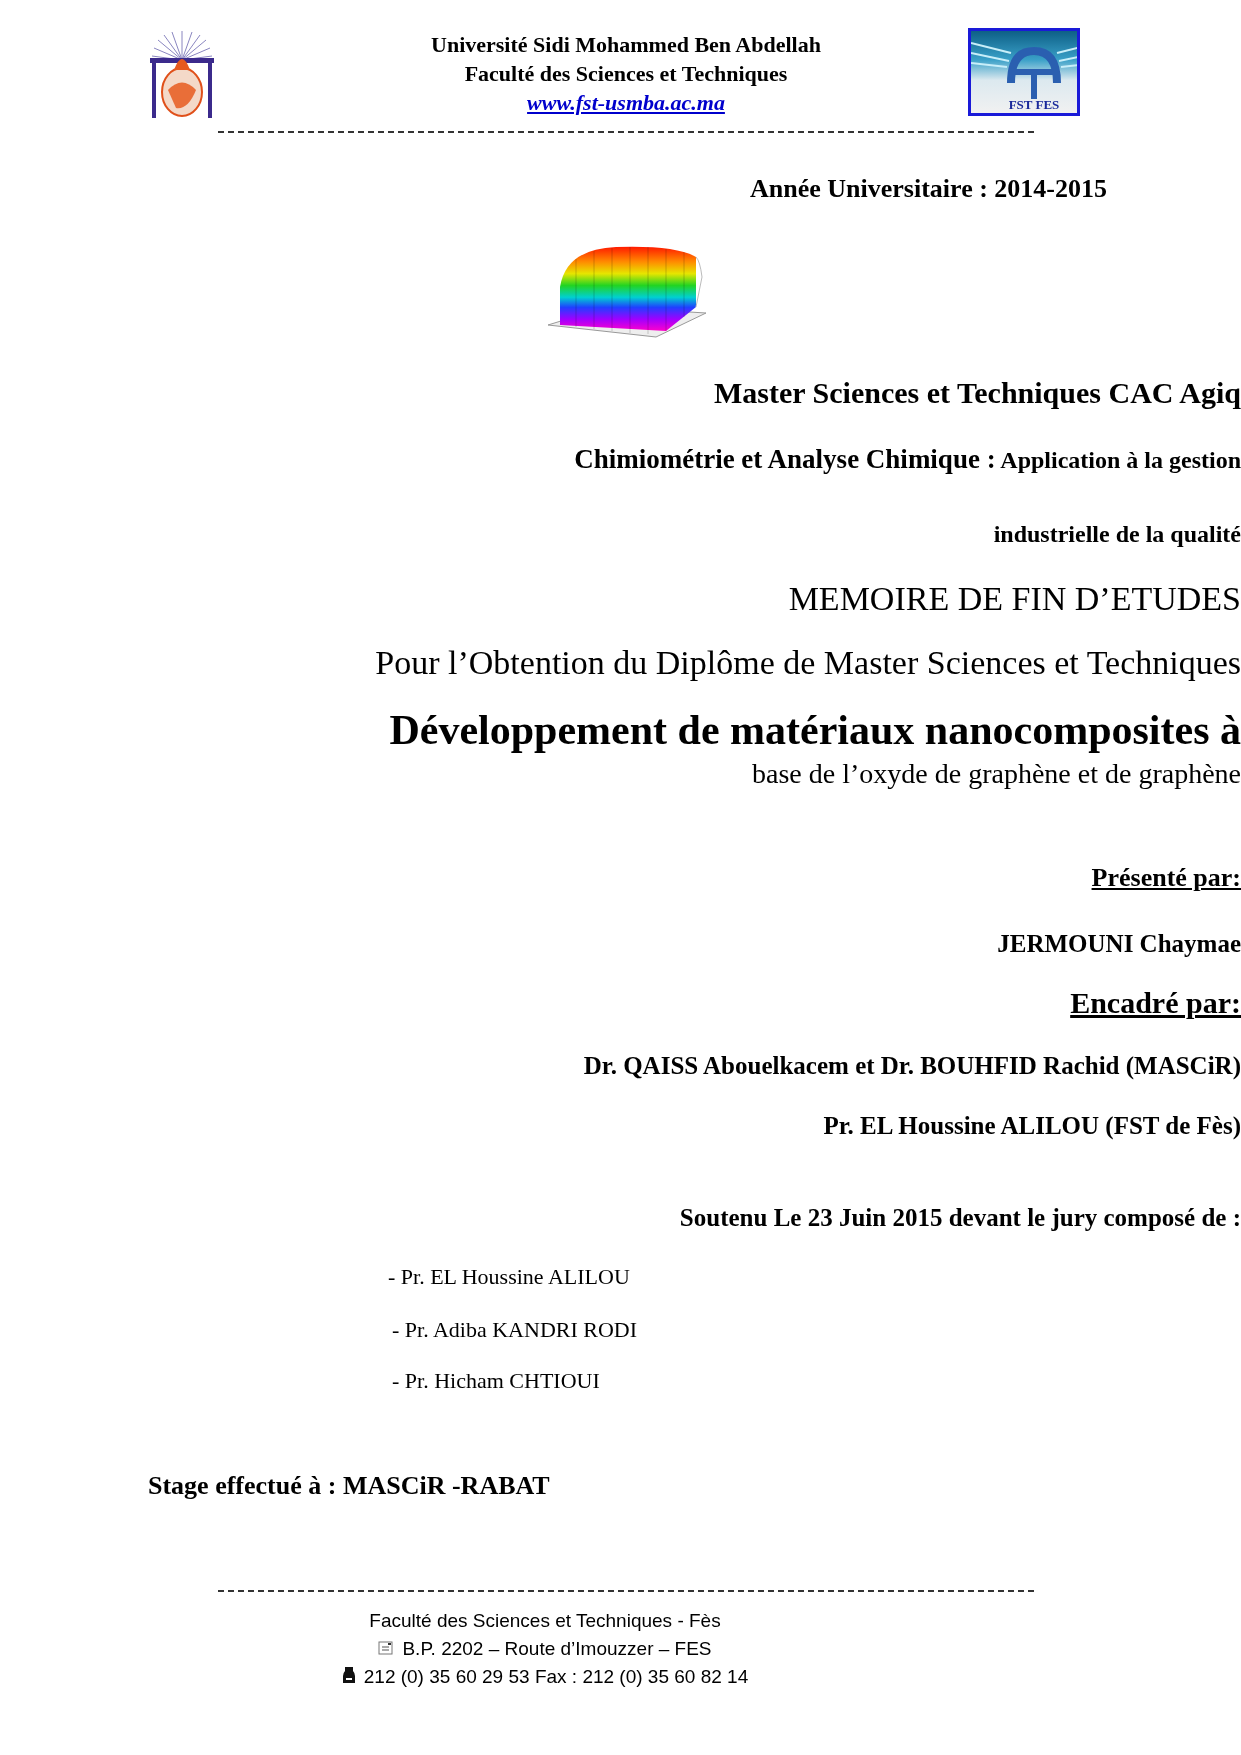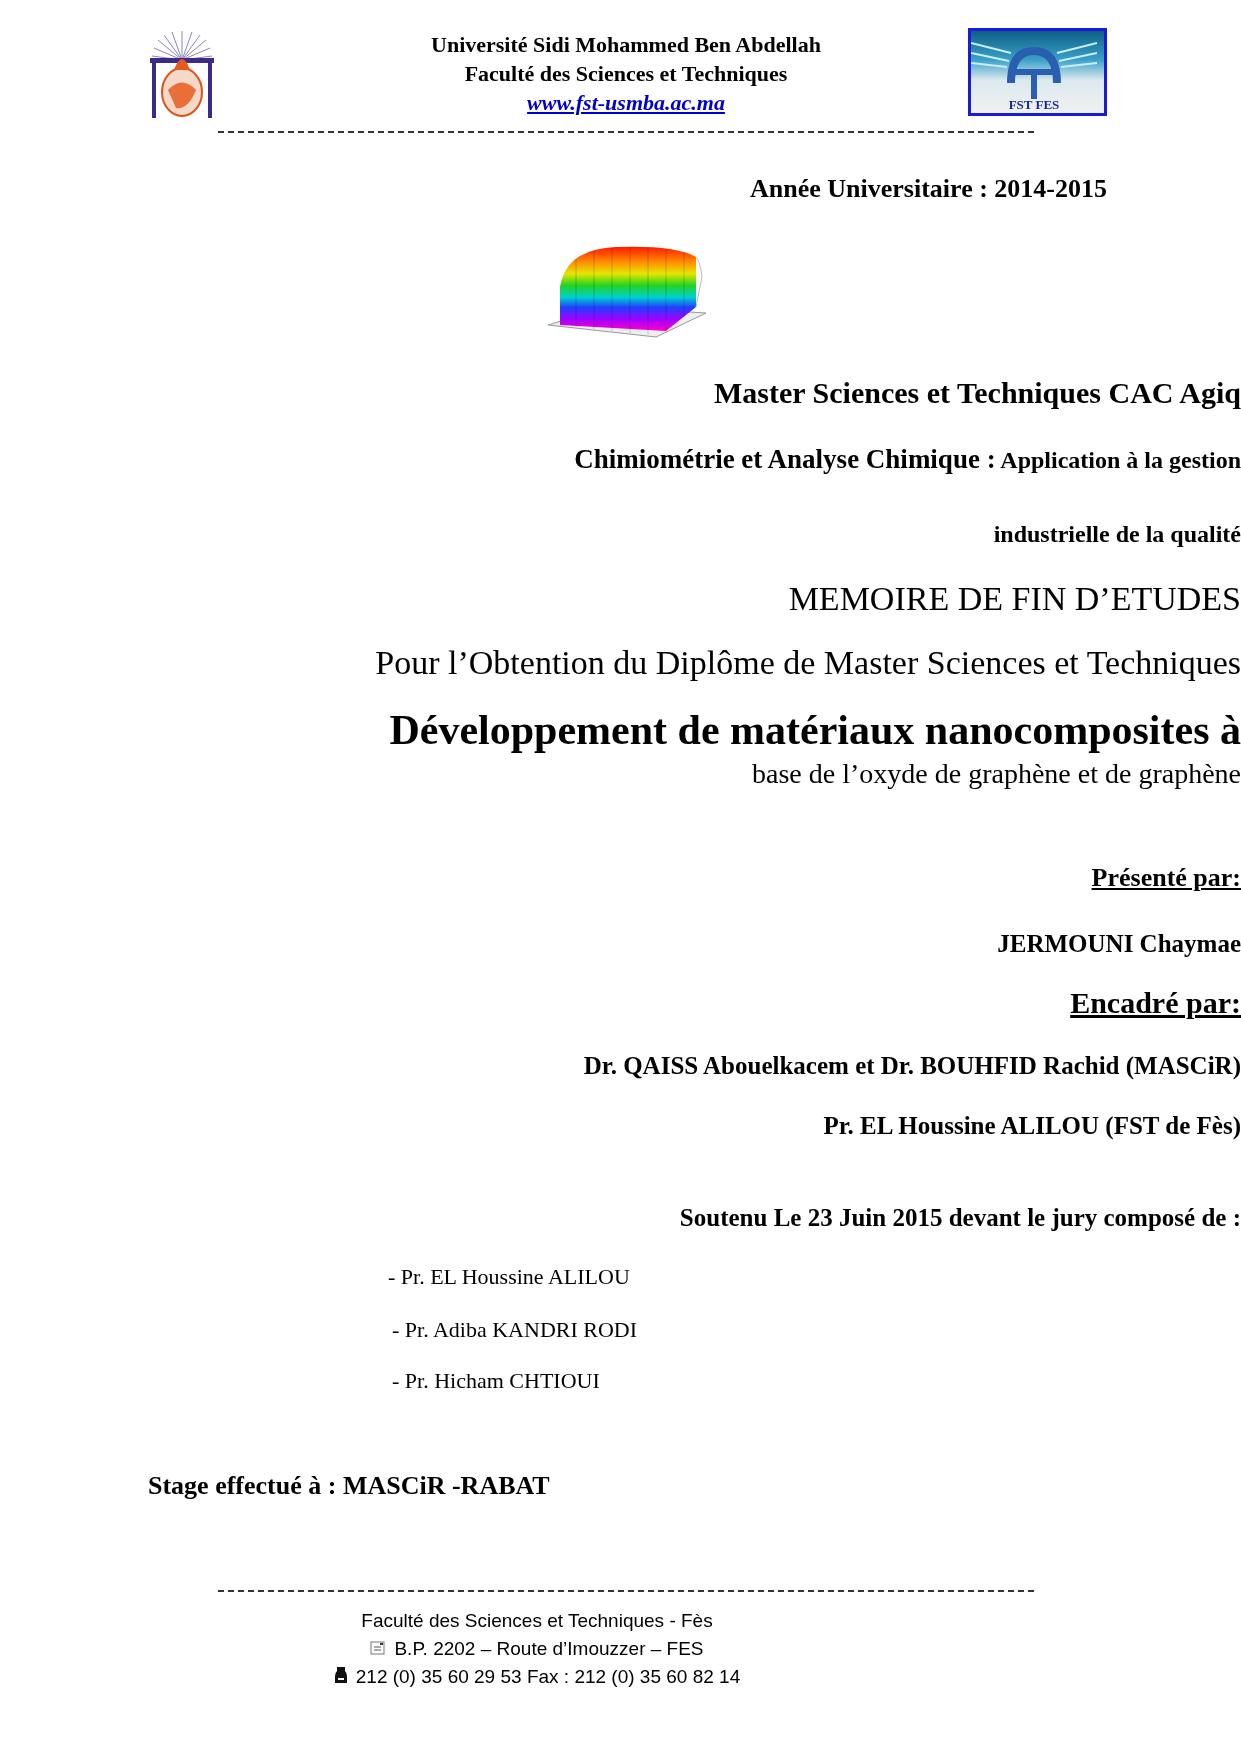--- a/index.html
+++ b/index.html
@@ -3,21 +3,21 @@
 <meta charset="utf-8">
 <style>
   html, body { margin:0; padding:0; background:#ffffff; }
   body { width:1241px; height:1755px; position:relative; overflow:hidden;
          font-family:"Liberation Serif", "DejaVu Serif", serif; color:#000; }
   .abs { position:absolute; }
   .center-block { position:absolute; left:0; width:1241px; text-align:right; white-space:nowrap; }
 
   
   #logo-usmba { left:148px; top:30px; width:68px; height:90px; }
-  #logo-fst { left:968px; top:28px; width:139px; height:88px; box-sizing:border-box;
+  #logo-fst { left:968px; top:28px; width:112px; height:88px; box-sizing:border-box;
               border:3px solid #1a1ad8; background:linear-gradient(180deg,#0d5f86 0%, #3aa0c8 35%, #dce9ef 60%, #f1f1f1 100%); overflow:hidden; }
   .hdr-line { position:absolute; left:380px; width:492px; text-align:center; font-weight:bold; font-size:22px; white-space:nowrap; }
   #hdr-url { color:#0000cc; font-style:italic; text-decoration:underline; }
   .dash { position:absolute; left:218px; width:816px; height:0; border-top:2px dashed #333; }
 
   #annee { right:134px; top:174px; font-size:26px; font-weight:bold; }
   #img3d { left:546px; top:237px; width:162px; height:106px; }
 
   .t-master { top:376px; font-size:30px; font-weight:bold; }
   .t-chimio { top:444px; font-size:27px; font-weight:bold; }
@@ -29,21 +29,21 @@
   .t-title2 { top:758px; font-size:28px; font-weight:normal; }
   .t-pres { top:863px; font-size:26px; font-weight:bold; text-decoration:underline; }
   .t-name { top:930px; font-size:25px; font-weight:bold; }
   .t-enc { top:986px; font-size:30px; font-weight:bold; text-decoration:underline; }
   .t-sup1 { top:1052px; font-size:25px; font-weight:bold; }
   .t-sup2 { top:1112px; font-size:25px; font-weight:bold; }
   .t-sout { top:1204px; font-size:25px; font-weight:bold; }
   .jury { position:absolute; left:388px; font-size:22px; white-space:nowrap; }
   #stage { left:148px; top:1471px; font-size:26px; font-weight:bold; white-space:nowrap; }
 
-  .foot { position:absolute; left:4px; width:1066px; text-align:center; font-family:"Liberation Sans","DejaVu Sans",sans-serif; font-size:19px; white-space:nowrap; }
+  .foot { position:absolute; left:12px; width:1066px; text-align:center; font-family:"Liberation Sans","DejaVu Sans",sans-serif; font-size:19px; white-space:nowrap; }
   .ico { display:inline-block; vertical-align:middle; margin-right:8px; }
 </style>
 </head>
 <body>
 
 <div id="logo-usmba" class="abs">
   <svg width="68" height="90" viewBox="0 0 68 90">
     <g stroke="#8a86c0" stroke-width="1">
       <line x1="34" y1="30" x2="6" y2="18"></line>
         <line x1="34" y1="30" x2="10" y2="10"></line>

